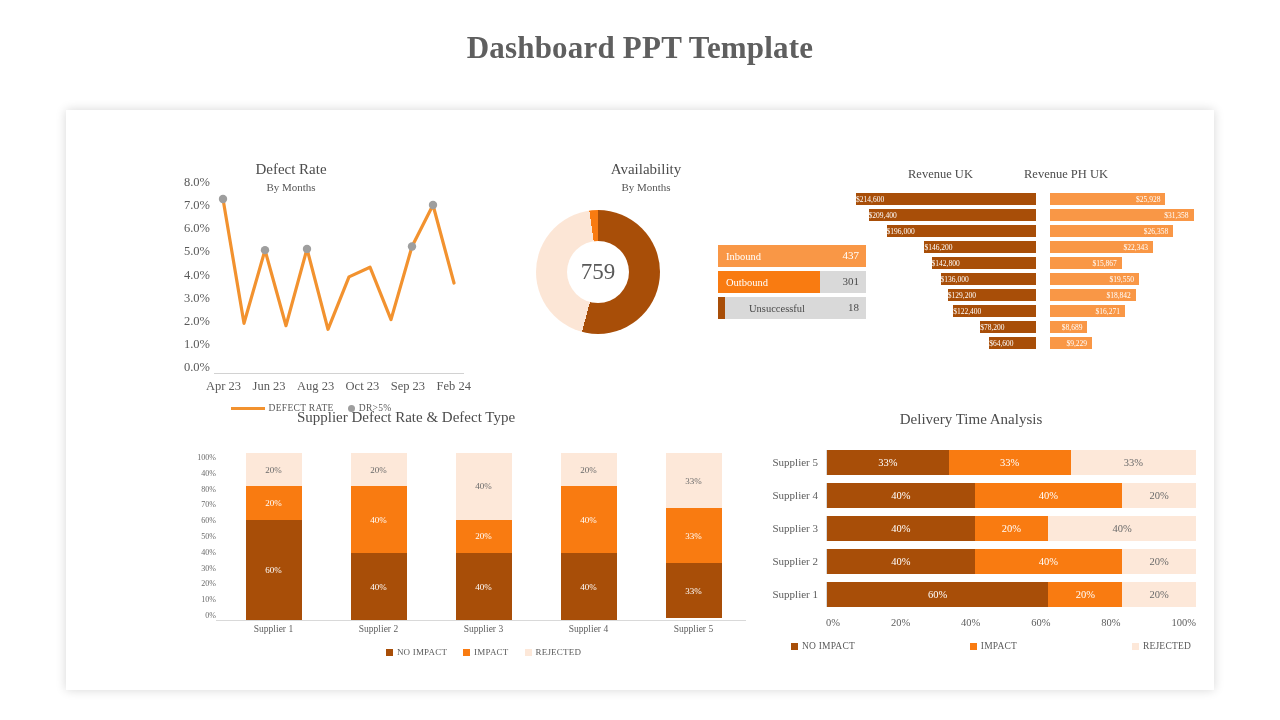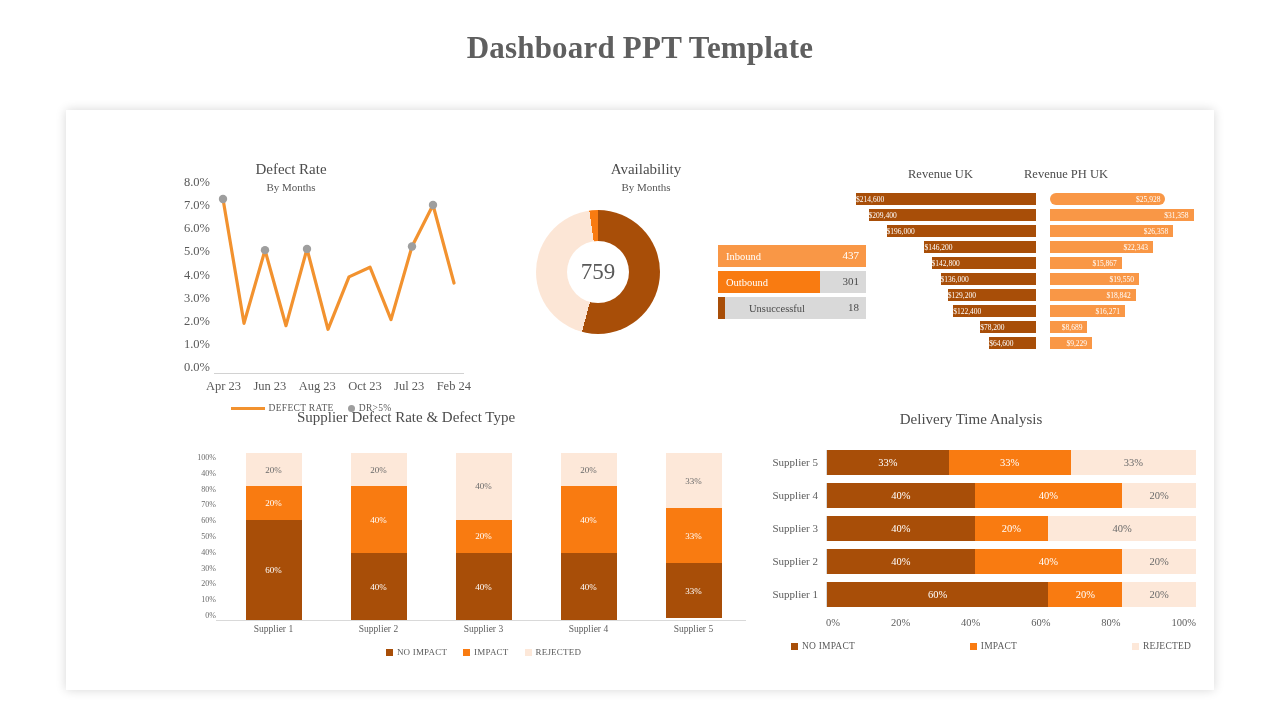--- a/index.html
+++ b/index.html
@@ -216,21 +216,21 @@
             <circle cx="217" cy="28.03125" r="4.2" fill="#9e9e9e"></circle>
           </g>
       </svg>
       <div class="dr-axisline"></div>
 
       <div class="dr-xlabels" id="dr-xaxis">
           <span>Apr 23</span>
           <span>Jun 23</span>
           <span>Aug 23</span>
           <span>Oct 23</span>
-          <span>Jul 23</span>
+          <span>Sep 23</span>
           <span>Feb 24</span>
         </div>
 
       <div class="dr-legend">
         <div class="lg">
           <span class="swatch-line"></span>
           <span>DEFECT RATE</span>
         </div>
         <div class="lg">
           <span class="swatch-dot"></span>
@@ -317,21 +317,21 @@
             </div>
           </div>
           <div class="frow">
             <div class="fbar" style="width: 26%;">
               <span>$64,600</span>
             </div>
           </div>
         </div>
       <div class="funnel" id="funnel-ph">
           <div class="frow">
-            <div class="fbar" style="width: 74%; border-radius: 6px;">
+            <div class="fbar" style="width: 74%;">
               <span>$25,928</span>
             </div>
           </div>
           <div class="frow">
             <div class="fbar" style="width: 92%;">
               <span>$31,358</span>
             </div>
           </div>
           <div class="frow">
             <div class="fbar" style="width: 79%;">

